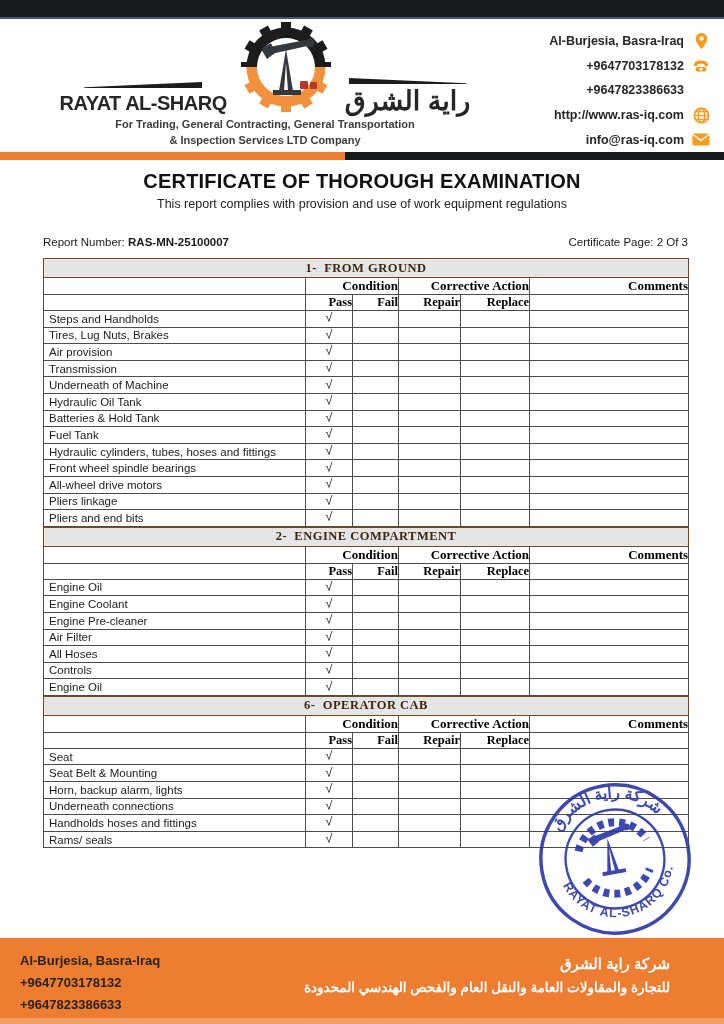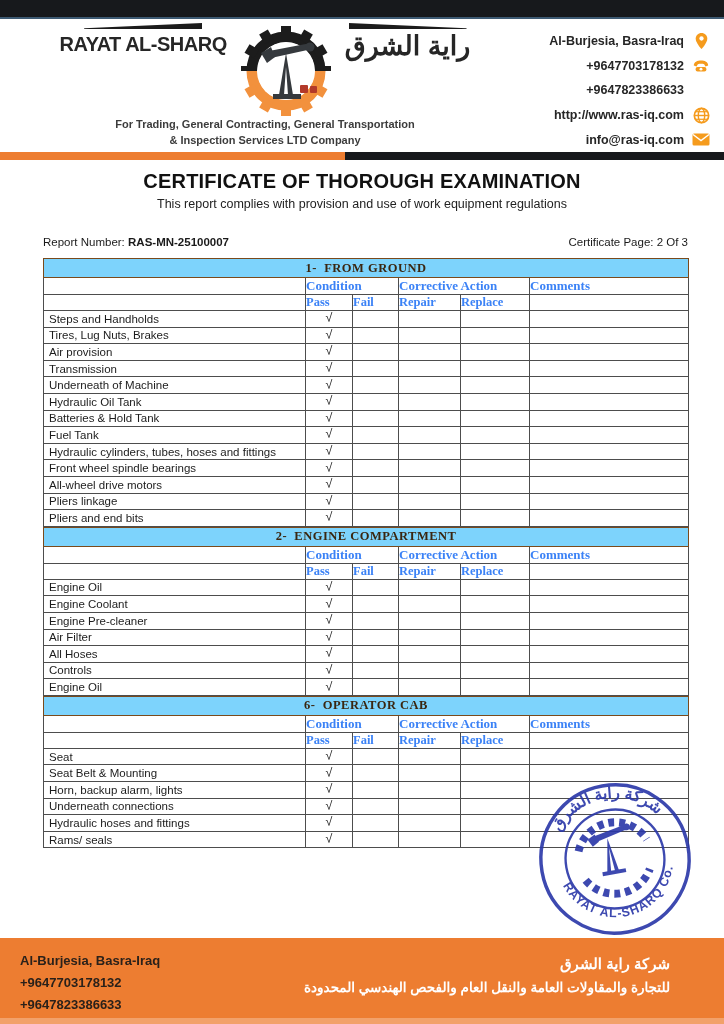--- a/index.html
+++ b/index.html
@@ -6,21 +6,21 @@
   .page{position:relative;width:724px;height:1024px;background:#fff;overflow:hidden;
         font-family:"Liberation Sans",sans-serif;color:#1a1a1a;}
 
   
   .top-bar{position:absolute;left:0;top:0;width:724px;height:17px;background:#17191c;
            border-bottom:2px solid #3d5a73;}
 
   
   .header{position:absolute;left:0;top:19px;width:724px;height:133px;display:flex;}
   .logo-block{width:470px;padding-left:30px;display:flex;flex-direction:column;align-items:center;justify-content:center;}
-  .logo-row{display:flex;align-items:flex-start;justify-content:center;height:92px;}
+  .logo-row{display:flex;align-items:flex-end;justify-content:center;height:92px;}
   .logo-side{display:flex;flex-direction:column;align-items:center;}
   .swoosh{width:118px;height:6px;background:#1c1c1c;clip-path:polygon(0 85%,100% 0,100% 100%,0 100%);margin-bottom:4px;}
   .swoosh.r{clip-path:polygon(0 0,100% 85%,100% 100%,0 100%);}
   .logo-name-en{font-size:20px;font-weight:bold;letter-spacing:-.5px;color:#262626;
                 font-stretch:condensed;white-space:nowrap;}
   .logo-name-ar{font-size:27px;font-weight:bold;color:#262626;white-space:nowrap;line-height:1;}
   .tagline{text-align:center;font-size:11px;font-weight:bold;color:#3c3c3c;line-height:1.4;margin-top:2px;}
   .contacts{flex:1;padding:10px 14px 0 0;display:flex;flex-direction:column;align-items:flex-end;}
   .contact-row{display:flex;align-items:center;justify-content:flex-end;height:27px;}
   .contact-text{font-size:12.5px;font-weight:600;color:#262626;}
@@ -40,25 +40,25 @@
 
   
   .report-row{position:absolute;left:43px;top:236px;width:645px;display:flex;
               justify-content:space-between;font-size:11.5px;color:#1a1a1a;}
   .report-row b{font-weight:bold;}
 
   
   .table-wrap{position:absolute;left:43px;top:258px;width:645px;}
   table.insp{border-collapse:collapse;table-layout:fixed;width:645px;}
   table.insp td{border:1px solid #4d4d4d;overflow:hidden;}
-  tr.banner td{background:#7dd3fc;border:1px solid #7a4a1c;text-align:center;
+  tr.banner td{background:#e5e5e5;border:1px solid #7a4a1c;text-align:center;
                font-family:"Liberation Serif",serif;font-weight:bold;font-size:12.5px;
                color:#3a2610;height:16px;white-space:pre;letter-spacing:.5px;}
-  tr.h1 td,tr.h2 td{font-family:"Liberation Serif",serif;font-weight:bold;text-align:left;
-               font-size:13px;color:#3b82f6;height:14px;padding:0;}
+  tr.h1 td,tr.h2 td{font-family:"Liberation Serif",serif;font-weight:bold;text-align:right;
+               font-size:13px;color:#000000;height:14px;padding:0;}
   tr.h2 td{font-size:12.5px;}
   tr.item td{height:15.6px;font-size:11.5px;color:#1c1c1c;padding:0 5px;line-height:1.05;}
   tr.item td.c{text-align:center;font-size:12.5px;padding:0;}
 
   
   .stamp{position:absolute;left:536px;top:780px;width:158px;height:158px;opacity:.9;
          transform:rotate(-10deg);}
 
   
   .footer{position:absolute;left:0;top:938px;width:724px;height:86px;background:#ED7D31;display:flex;}
@@ -476,21 +476,21 @@
           </tr>
           <tr class="item">
             <td class="iname">Underneath connections</td>
             <td class="c">√</td>
             <td class="c"></td>
             <td class="c"></td>
             <td class="c"></td>
             <td class="c"></td>
           </tr>
           <tr class="item">
-            <td class="iname">Hydraulic hoses and fittings</td>
+            <td class="iname">Handholds hoses and fittings</td>
             <td class="c">√</td>
             <td class="c"></td>
             <td class="c"></td>
             <td class="c"></td>
             <td class="c"></td>
           </tr>
           <tr class="item">
             <td class="iname">Rams/ seals</td>
             <td class="c">√</td>
             <td class="c"></td>

